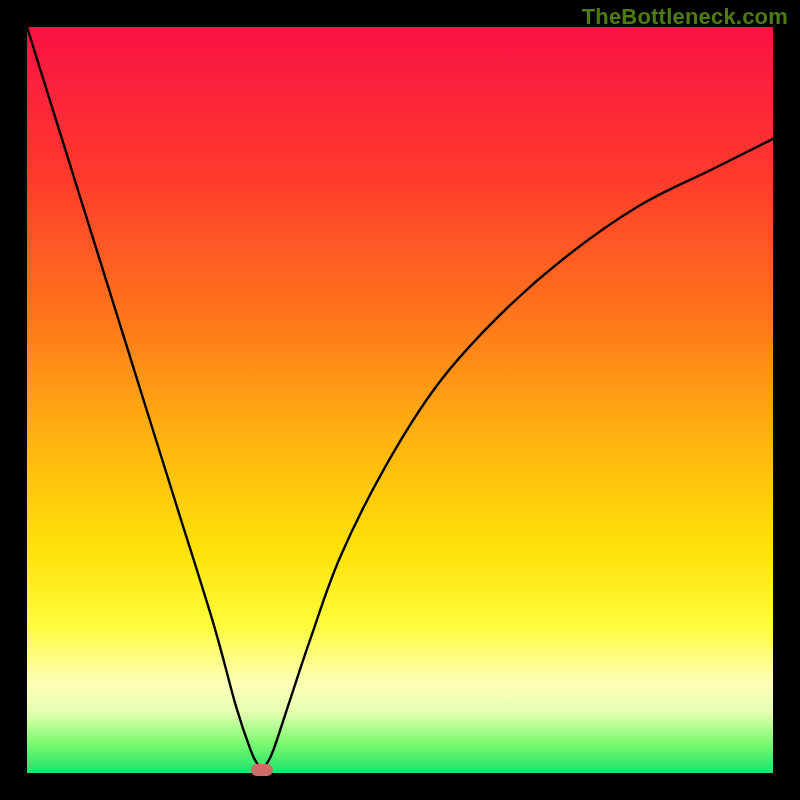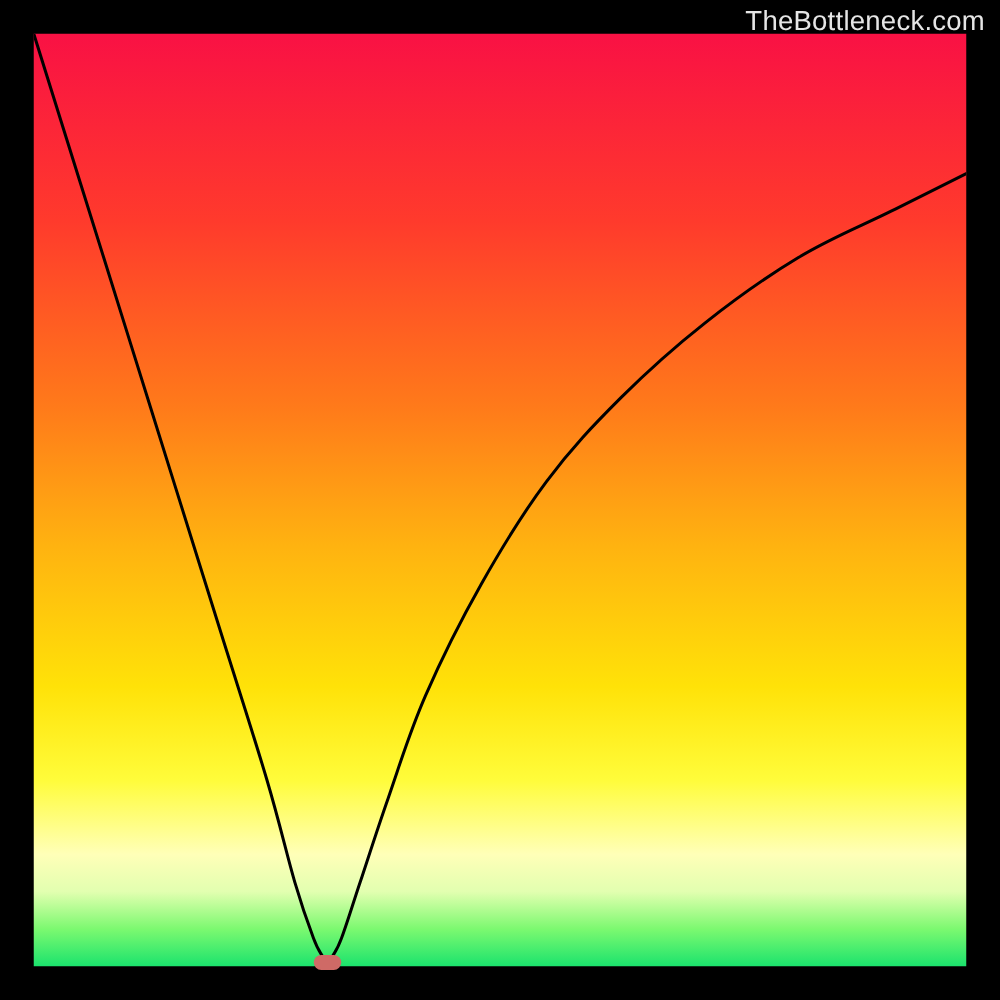--- a/index.html
+++ b/index.html
@@ -35,23 +35,23 @@
       #ffffb8 88%,
       #e2ffb0 92%,
       #7cf970 96%,
       #1be36d 100%
     );
   }
   .watermark {
     position: absolute;
     top: 4px;
     right: 12px;
-    color: #e5e5e5;
+    color: #4d7c0f;
     font-size: 22px;
-    font-weight: 400;
+    font-weight: 700;
     letter-spacing: 0.2px;
     z-index: 20;
     user-select: none;
   }
   svg.curve {
     position: absolute;
     left: 0;
     top: 0;
     width: 746px;
     height: 746px;

